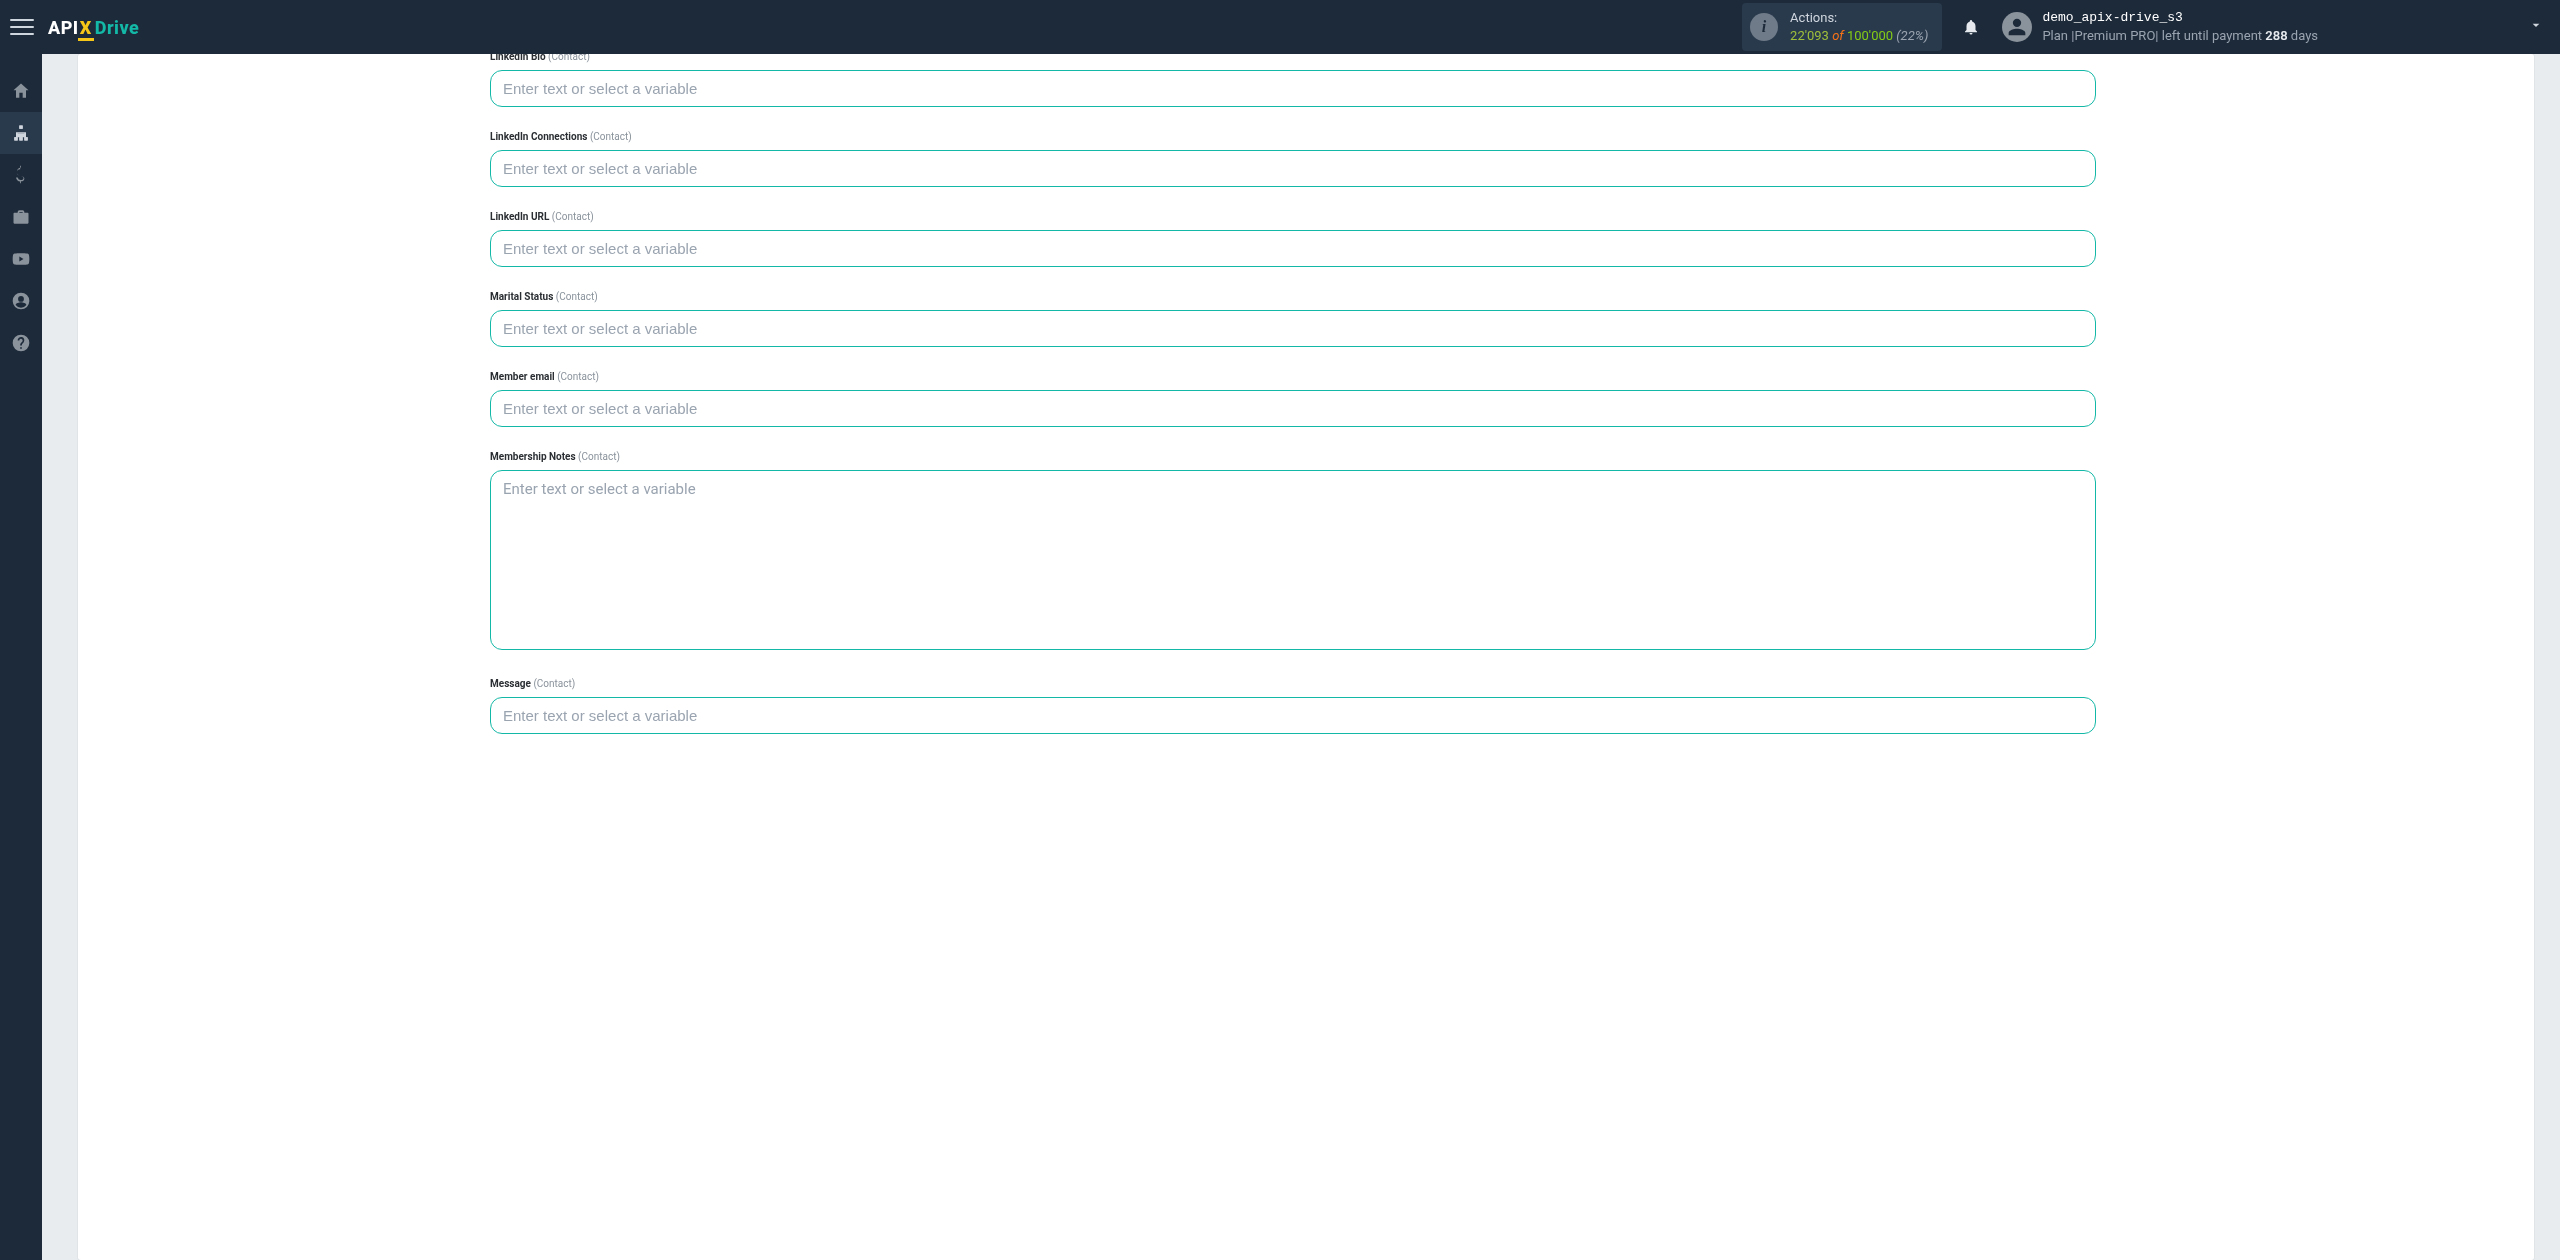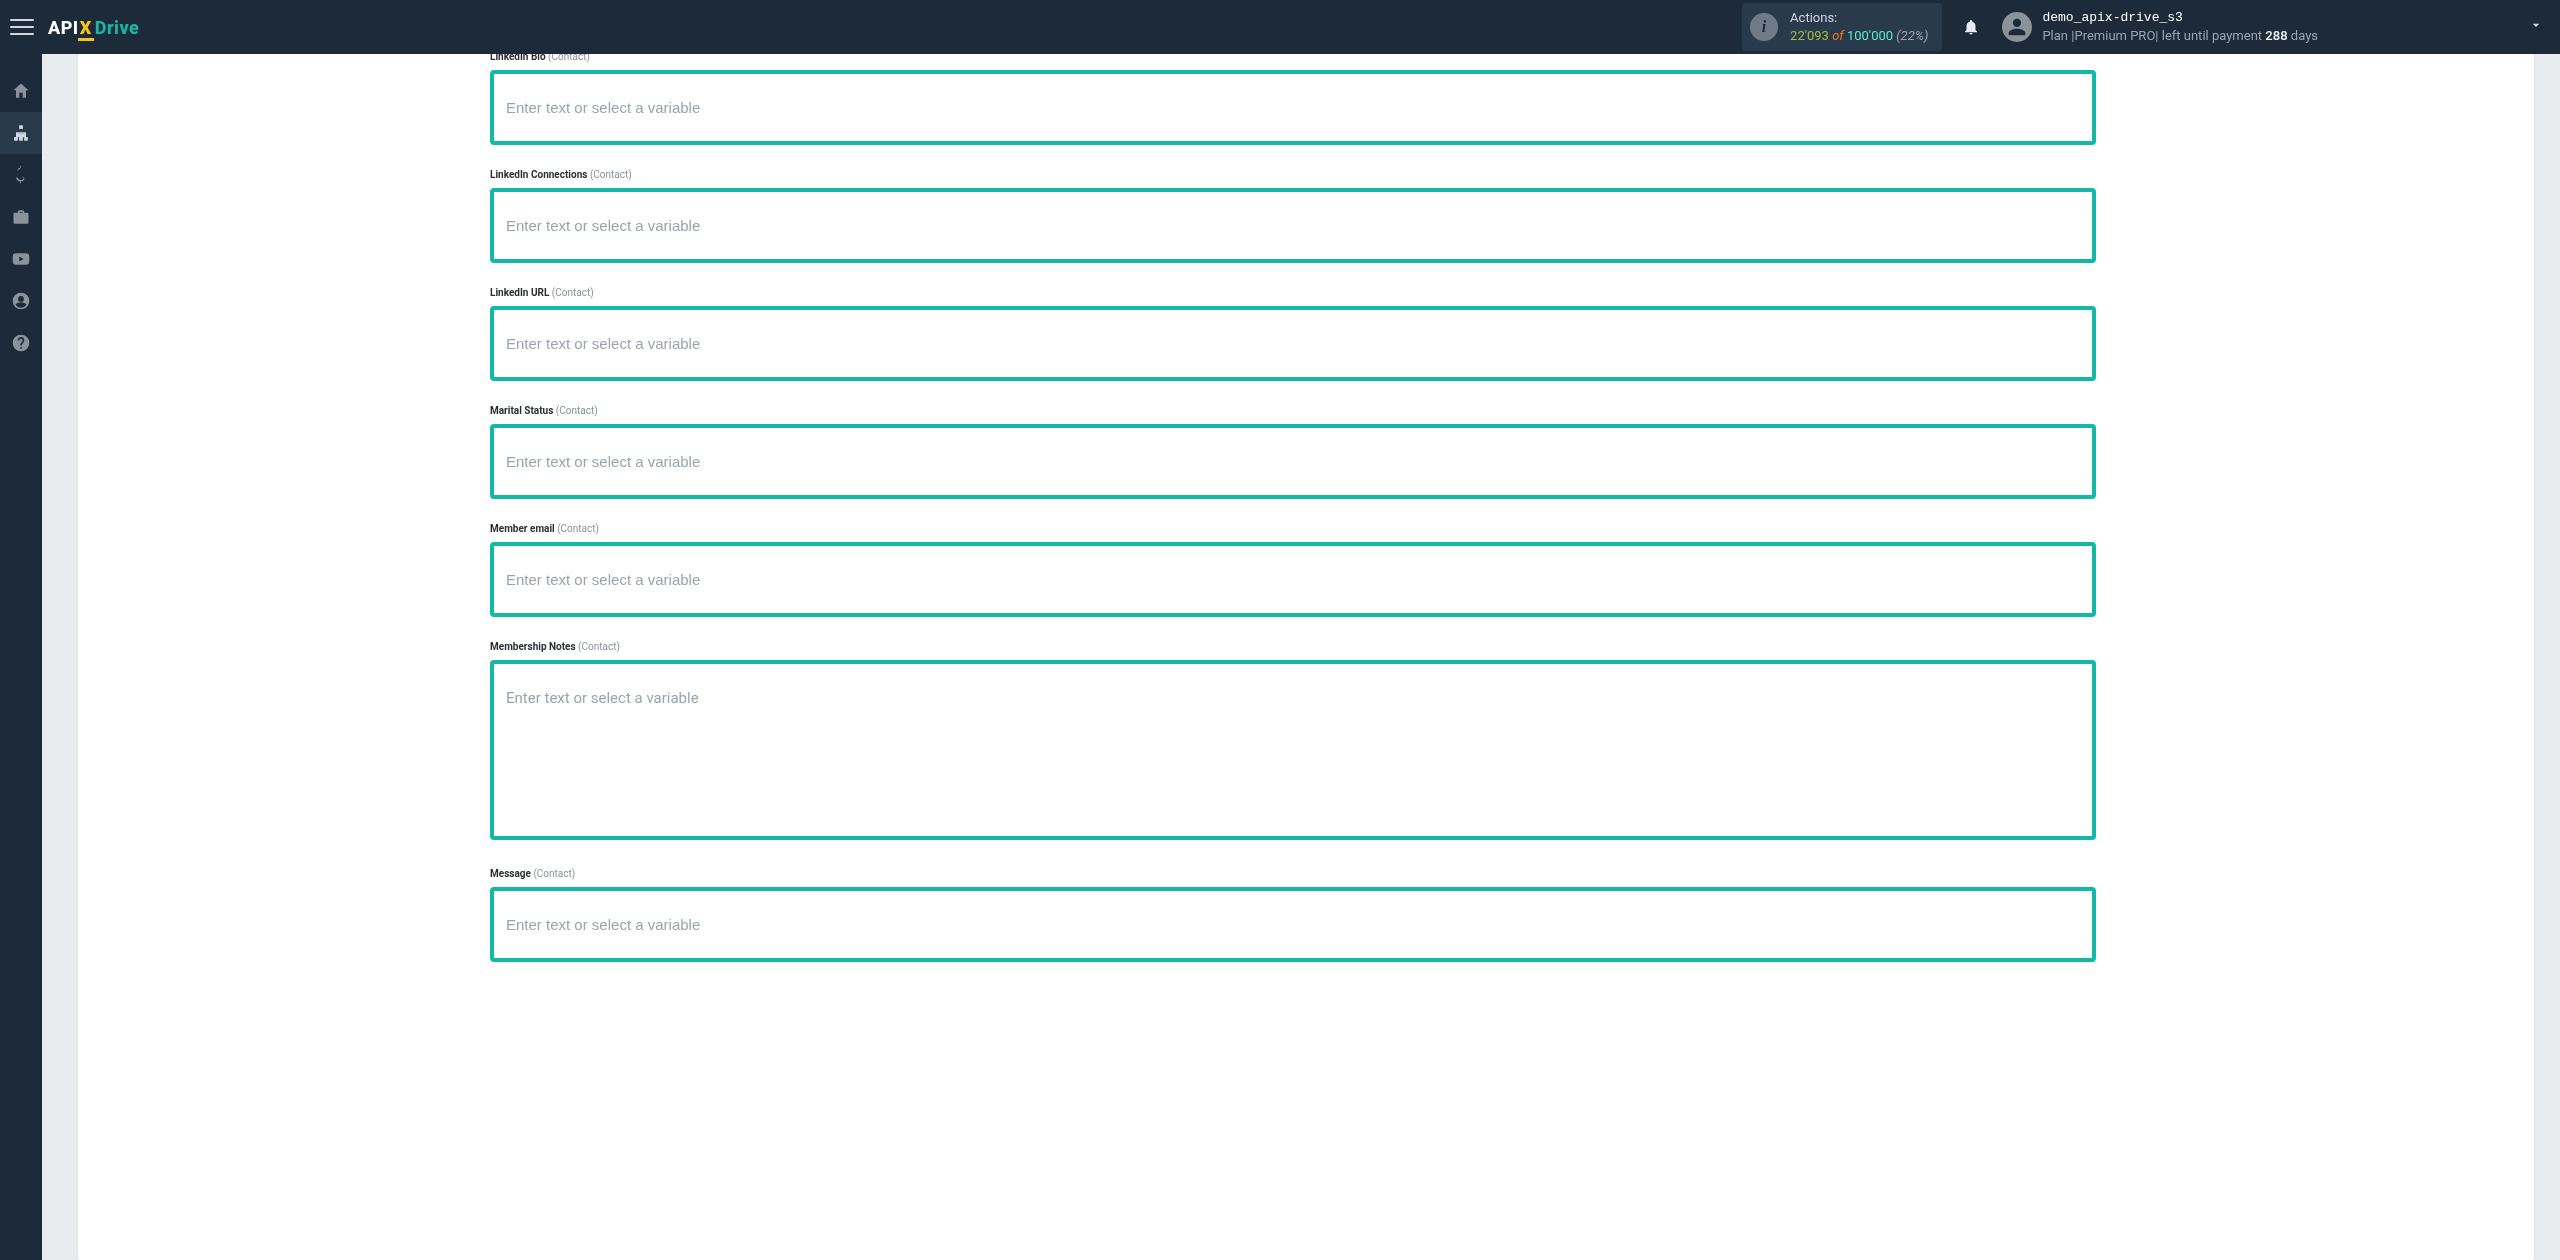--- a/index.html
+++ b/index.html
@@ -27,21 +27,21 @@
   }
   .info-circle {
     width: 28px; height: 28px; border-radius: 50%; background: #6f7b88;
     display: flex; align-items: center; justify-content: center; color: #1d2a3a;
     font-weight: 900; font-family: serif; font-style: italic; font-size: 16px;
   }
   .actions-text { font-size: 13px; line-height: 1.35; }
   .actions-text .lbl { color: #cfd6de; }
   .actions-text .used { color: #9fbf3a; }
   .actions-text .of { color: #f97316; font-style: italic; }
-  .actions-text .total { color: #5eead4; }
+  .actions-text .total { color: #84cc16; }
   .actions-text .pct { color: #9aa4b0; font-style: italic; }
 
   .bell { width: 22px; height: 22px; margin-right: 20px; cursor: pointer; display:flex; align-items:center; justify-content:center; }
   .bell svg { width: 18px; height: 18px; fill: #e6eaee; }
 
   .user-block { display: flex; align-items: center; gap: 10px; cursor: pointer; }
   .avatar { width: 30px; height: 30px; border-radius: 50%; background: #8a929b; display:flex; align-items:center; justify-content:center; }
   .avatar svg { width: 20px; height: 20px; fill: #1d2a3a; }
   .user-text { font-size: 13px; line-height: 1.35; }
   .user-text .uname { color: #fff; font-family: Liberation Mono, monospace; }
@@ -76,22 +76,22 @@
   }
   .form-wrap {
     position: absolute; left: 412px; right: 438px; top: -3px;
     display: flex; flex-direction: column;
   }
   .field { margin-bottom: 24px; }
   .field-label { font-size: 10px; margin-bottom: 8px; color: #2b2f33; }
   .field-label .main { font-weight: 700; color: #2b2f33; }
   .field-label .scope { color: #8a929b; font-weight: 400; }
   .text-input, .textarea-input {
-    width: 100%; border: 4px solid #14b8a6; border-radius: 4px;
-    padding: 25px 12px; font-size: 15px; color: #2b2f33; background: #fff;
+    width: 100%; border: 1px solid #14b8a6; border-radius: 12px;
+    padding: 9px 12px; font-size: 15px; color: #2b2f33; background: #fff;
     outline: none;
   }
   .text-input::placeholder, .textarea-input::placeholder { color: #9aa4b0; }
   .textarea-input { height: 180px; resize: none; font-family: inherit; }
 </style>
 </head>
 <body>
 
 <div class="header">
   <div class="hamburger">

